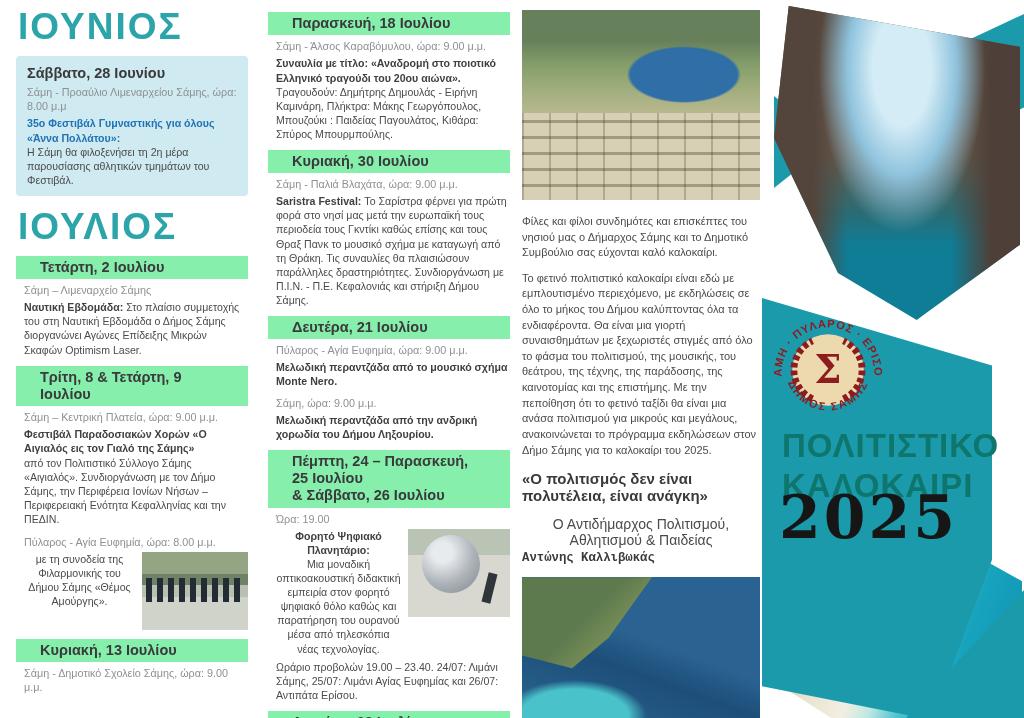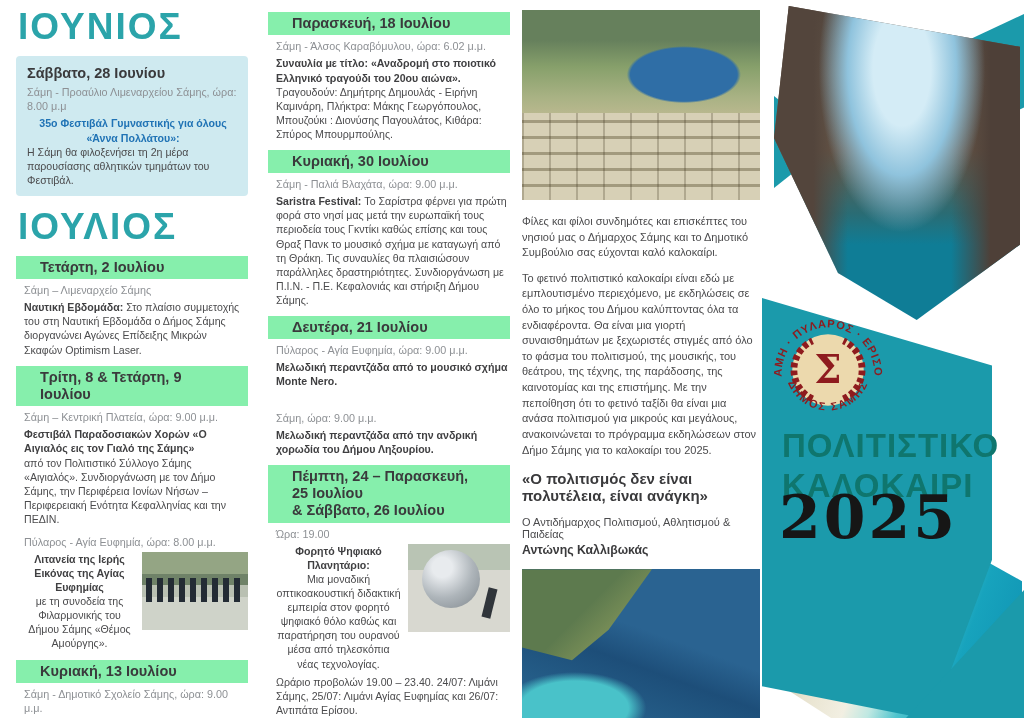--- a/index.html
+++ b/index.html
@@ -11,21 +11,21 @@
   .col3{left:522px;width:238px;}
   .cover{left:762px;width:262px;height:718px;}
 
   .month{font-size:37px;font-weight:600;letter-spacing:2px;color:#2ba4aa;margin:6px 0 8px 2px;}
   .evt{margin-bottom:9px;}
   .bar{background:#86efac;font-weight:bold;font-size:14.5px;color:#3a3a3c;
        padding:3px 24px;margin-bottom:4px;white-space:pre-line;line-height:1.2;}
   .loc{color:#8d9094;font-size:10.8px;margin:2px 0 3px 8px;line-height:1.3;}
   .body{font-size:10.6px;color:#4b4b4d;line-height:1.33;margin:0 0 0 8px;}
   .lead{font-weight:bold;color:#3f3f41;}
-  .lead.blue{color:#2073b5;text-align:center;}
+  .lead.blue{color:#2073b5;}
   .lead.block{display:block;}
   .junebox{background:#cfeaf0;border-radius:4px;padding:7px 9px 9px 3px;margin-bottom:10px;}
   .junebox .bar{background:transparent;padding:2px 8px 1px 8px;margin-bottom:2px;}
   .flexrow{display:flex;gap:7px;align-items:flex-start;text-align:center;}
   .flexrow .body{flex:1;}
 
   
   .photo{flex:none;position:relative;overflow:hidden;}
   .band-photo{width:106px;height:78px;
     background:linear-gradient(180deg,#94a584 0 28%,#6f8268 28% 42%,#b9c0b2 42% 58%,#cfd3c9 58% 100%);}
@@ -38,22 +38,22 @@
 
   
   .bay-photo{width:238px;height:190px;margin:10px 0 14px 0;position:relative;background:
     radial-gradient(ellipse 92px 46px at 68% 34%,#2f6ea6 0 58%,rgba(47,110,166,0) 62%),
     linear-gradient(180deg,#66805c 0 16%,#87a06b 30%,#a9b284 46%,#c6bd97 62%,#b0a683 100%);}
   .stones{position:absolute;left:0;right:0;bottom:0;height:46%;background:
     repeating-linear-gradient(90deg,rgba(60,50,30,.25) 0 2px,transparent 2px 27px),
     repeating-linear-gradient(0deg,#d7d0b6 0 13px,#a29a7e 13px 16px);}
   .greet{font-size:11px;line-height:1.42;color:#4b4b4d;margin:0 0 10px 0;}
   .quote{font-size:15px;font-weight:bold;color:#3a3a3c;margin:12px 0 12px 0;}
-  .sig-role{font-size:11px;color:#4b4b4d;}
-  .sig-name{font-size:12.3px;font-weight:bold;color:#3a3a3c;margin-top:3px;}
+  .sig-role{font-size:14px;color:#4b4b4d;text-align:center;}
+  .sig-name{font-size:12.3px;font-weight:bold;color:#3a3a3c;margin-top:3px;font-family:Liberation Mono, monospace;}
   .assos-photo{width:238px;height:158px;margin-top:12px;position:relative;background:
     radial-gradient(ellipse 120px 60px at 22% 88%,#49c2c9 0 45%,rgba(73,194,201,0) 60%),
     linear-gradient(200deg,#2a6391 0 42%,#1d4e79 58%,#2c6c96 100%);}
   .assos-land{position:absolute;left:0;top:0;width:70%;height:80%;
     clip-path:polygon(0 0,78% 0,52% 48%,30% 72%,0 62%);
     background:linear-gradient(135deg,#5d7a4e 0 35%,#7e9259 55%,#d9c9a0 85%,#e4d7ae 100%);}
 
   
   .cave-photo{position:absolute;left:12px;top:6px;width:246px;height:314px;z-index:2;
     clip-path:polygon(6% 0,100% 13%,100% 76%,58% 100%,26% 85%,0 42%);
@@ -106,56 +106,56 @@
   <div class="evt">
     <div class="bar">Τρίτη, 8 &amp; Τετάρτη, 9 Ιουλίου</div>
     <div class="loc">Σάμη – Κεντρική Πλατεία, ώρα: 9.00 μ.μ.</div>
     <div class="body"><span class="lead block">Φεστιβάλ Παραδοσιακών Χορών «Ο Αιγιαλός εις τον Γιαλό της Σάμης»</span>
       <span>από τον Πολιτιστικό Σύλλογο Σάμης «Αιγιαλός». Συνδιοργάνωση με τον Δήμο Σάμης, την Περιφέρεια Ιονίων Νήσων – Περιφερειακή Ενότητα Κεφαλληνίας και την ΠΕΔΙΝ.</span></div>
   </div>
 
   <div class="evt">
     <div class="loc">Πύλαρος - Αγία Ευφημία, ώρα: 8.00 μ.μ.</div>
     <div class="flexrow">
-      <div class="body"><span class="lead block">Λιτανεία της Ιερής Εικόνας της Αγίας Ευφημίας</span>
+      <div class="body">
         <span>με τη συνοδεία της Φιλαρμονικής του Δήμου Σάμης «Θέμος Αμούργης».</span></div>
       <div class="photo band-photo"></div>
     </div>
   </div>
 
   <div class="evt">
     <div class="bar">Κυριακή, 13 Ιουλίου</div>
     <div class="loc">Σάμη - Δημοτικό Σχολείο Σάμης, ώρα: 9.00 μ.μ.</div>
 
   </div>
 
 </div>
 
 <div class="col col2">
   <div style="height:12px"></div>
 
   <div class="evt">
     <div class="bar">Παρασκευή, 18 Ιουλίου</div>
-    <div class="loc">Σάμη - Άλσος Καραβόμυλου, ώρα: 6.02 μ.μ.</div>
+    <div class="loc">Σάμη - Άλσος Καραβόμυλου, ώρα: 9.00 μ.μ.</div>
     <div class="body"><span class="lead block">Συναυλία με τίτλο: «Αναδρομή στο ποιοτικό Ελληνικό τραγούδι του 20ου αιώνα».</span>
-      <span>Τραγουδούν: Δημήτρης Δημουλάς - Ειρήνη Καμινάρη, Πλήκτρα: Μάκης Γεωργόπουλος, Μπουζούκι : Διονύσης Παγουλάτος, Κιθάρα: Σπύρος Μπουρμπούλης.</span></div>
+      <span>Τραγουδούν: Δημήτρης Δημουλάς - Ειρήνη Καμινάρη, Πλήκτρα: Μάκης Γεωργόπουλος, Μπουζούκι : Παιδείας Παγουλάτος, Κιθάρα: Σπύρος Μπουρμπούλης.</span></div>
   </div>
 
   <div class="evt">
     <div class="bar">Κυριακή, 30 Ιουλίου</div>
     <div class="loc">Σάμη - Παλιά Βλαχάτα, ώρα: 9.00 μ.μ.</div>
     <div class="body"><span class="lead">Saristra Festival:</span>
       <span>Το Σαρίστρα φέρνει για πρώτη φορά στο νησί μας μετά την ευρωπαϊκή τους περιοδεία τους Γκντίκι καθώς επίσης και τους Θραξ Πανκ το μουσικό σχήμα με καταγωγή από τη Θράκη. Τις συναυλίες θα πλαισιώσουν παράλληλες δραστηριότητες. Συνδιοργάνωση με Π.Ι.Ν. - Π.Ε. Κεφαλονιάς και στήριξη Δήμου Σάμης.</span></div>
   </div>
 
   <div class="evt">
     <div class="bar">Δευτέρα,  21 Ιουλίου</div>
     <div class="loc">Πύλαρος - Αγία Ευφημία, ώρα: 9.00 μ.μ.</div>
     <div class="body"><span class="lead">Μελωδική περαντζάδα από το μουσικό σχήμα Monte Nero.</span></div>
-    <div class="loc" style="margin-top:22px">Σάμη, ώρα: 9.00 μ.μ.</div>
+    <div class="loc" style="margin-top:7px">Σάμη, ώρα: 9.00 μ.μ.</div>
     <div class="body"><span class="lead">Μελωδική περαντζάδα από την ανδρική χορωδία του Δήμου Ληξουρίου.</span></div>
   </div>
 
   <div class="evt">
     <div class="bar">Πέμπτη, 24 – Παρασκευή, 25 Ιουλίου
 &amp; Σάββατο, 26 Ιουλίου</div>
     <div class="loc">Ώρα: 19.00</div>
     <div class="flexrow">
       <div class="body"><span class="lead block">Φορητό Ψηφιακό Πλανητάριο:</span>
         <span>Μια μοναδική οπτικοακουστική διδακτική εμπειρία στον φορητό ψηφιακό θόλο καθώς και παρατήρηση του ουρανού μέσα από τηλεσκόπια νέας τεχνολογίας.</span></div>

